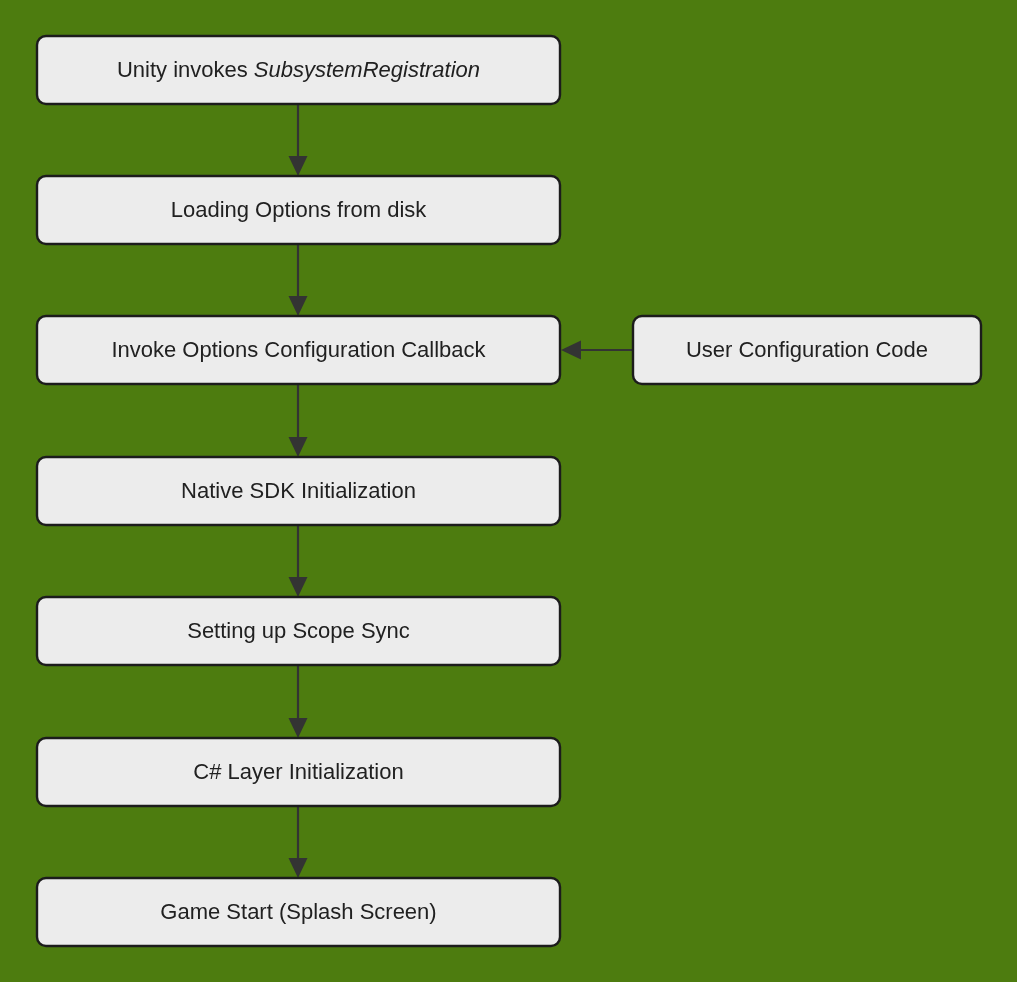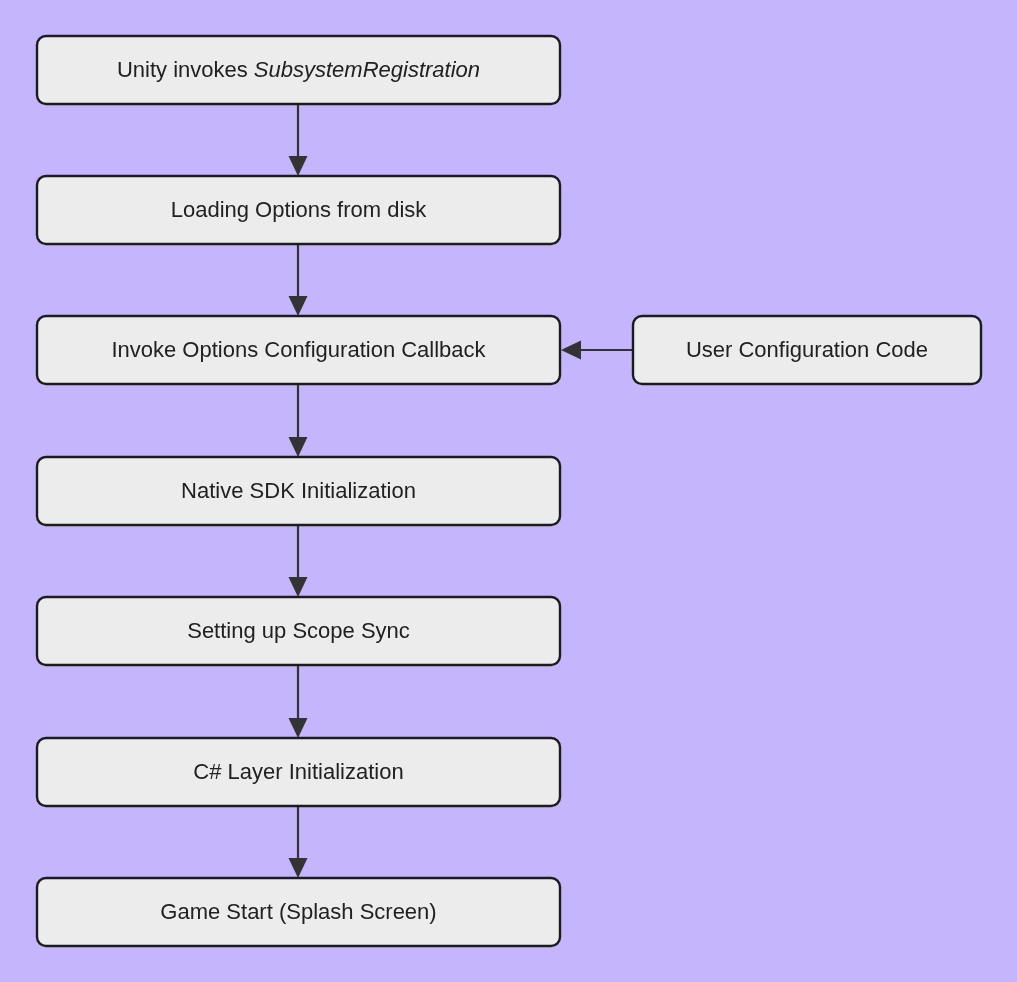--- a/index.html
+++ b/index.html
@@ -11,21 +11,21 @@
     width: 1017px;
     height: 982px;
     background: #f2f2f2;
     font-family: "Liberation Sans", sans-serif;
     overflow: hidden;
   }
   #flowchart-root {
     position: relative;
     width: 1017px;
     height: 982px;
-    background: #c4b5fd;
+    background: #4d7c0f;
   }
   svg#flow-svg {
     position: absolute;
     top: 0;
     left: 0;
     width: 1017px;
     height: 982px;
     display: block;
   }
   .node-box {

